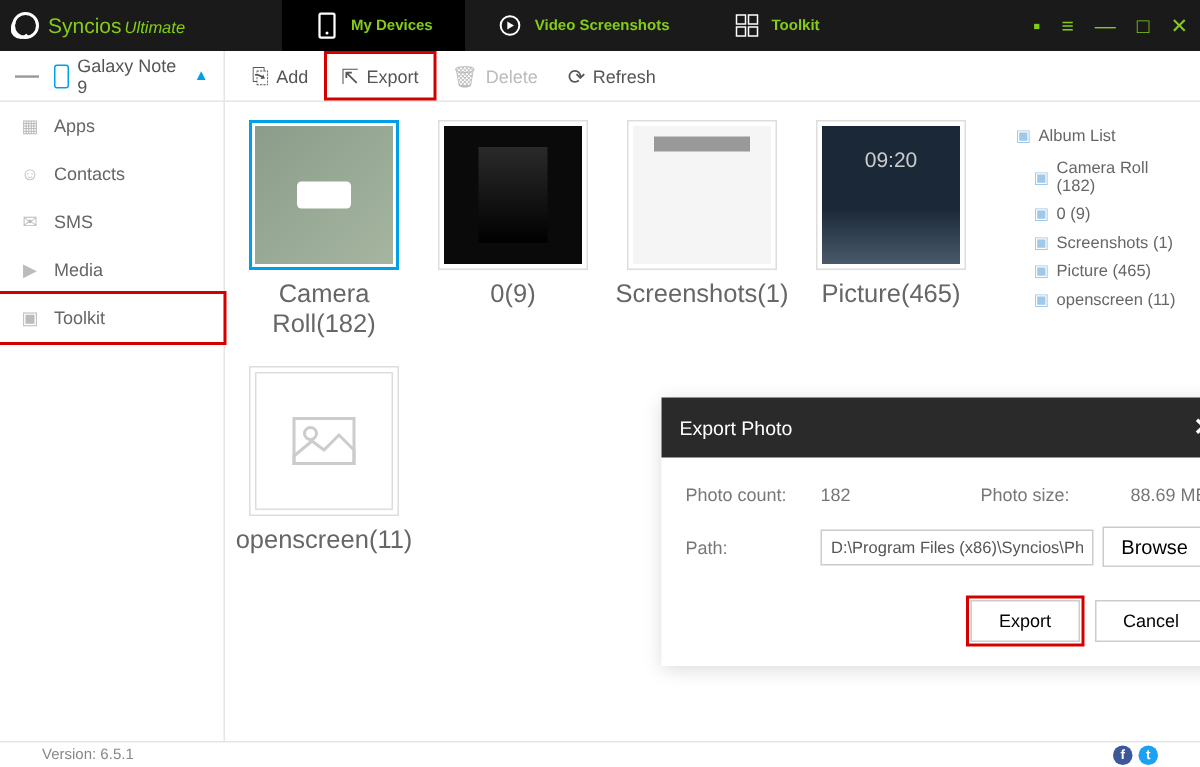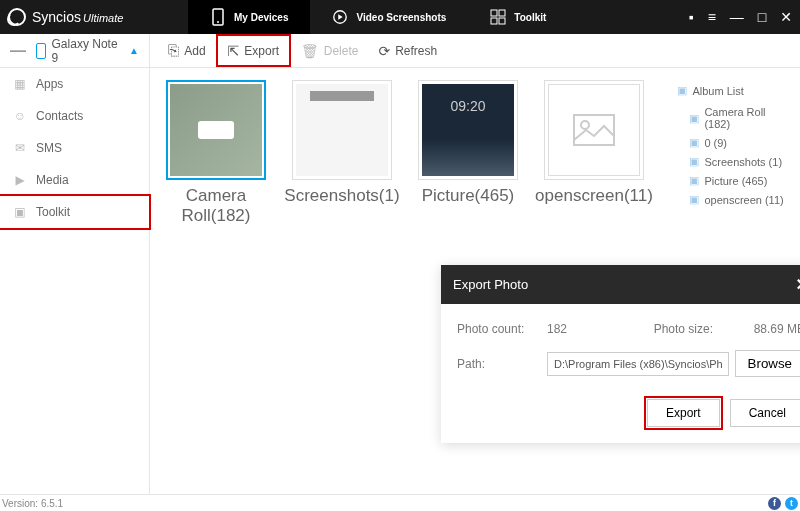--- a/index.html
+++ b/index.html
@@ -1,18 +1,18 @@
 <!DOCTYPE html>
 <html><head>
 <meta charset="utf-8">
 <style>
 * { margin: 0; padding: 0; box-sizing: border-box; font-family: Arial, sans-serif; }
 body { width: 800px; height: 511px; background: #fff; overflow: hidden; position: relative; }
 
-.titlebar { height: 34px; background: #1a1a1a; color: #ffffff; display: flex; align-items: center; padding: 0 8px; font-size: 13px; }
+.titlebar { height: 34px; background: #1a1a1a; color: #84cc16; display: flex; align-items: center; padding: 0 8px; font-size: 13px; }
 .logo-area { display: flex; align-items: center; gap: 6px; width: 180px; }
 .logo-icon { width: 18px; height: 18px; border: 2px solid #fff; border-radius: 50%; position: relative; }
 .logo-icon::after { content: ''; position: absolute; width: 10px; height: 10px; border: 2px solid #fff; border-radius: 50%; top: 2px; left: -3px; border-right-color: transparent; border-top-color: transparent; }
 .app-name { font-size: 14px; }
 .app-name .thin { font-weight: 300; font-style: italic; font-size: 11px; margin-left: 2px; }
 .top-tabs { display: flex; height: 34px; }
 .top-tab { display: flex; align-items: center; gap: 8px; padding: 0 22px; font-size: 10px; font-weight: bold; cursor: pointer; }
 .top-tab.active { background: #000; }
 .tab-icon { width: 16px; height: 16px; display: inline-flex; align-items: center; justify-content: center; }
 .win-controls { margin-left: auto; display: flex; gap: 14px; align-items: center; font-size: 14px; }
@@ -67,21 +67,21 @@
 .dlg-row { display: flex; align-items: center; margin-bottom: 14px; color: #777; }
 .dlg-lbl { width: 90px; }
 .dlg-val { flex: 1; }
 .dlg-val2 { width: 100px; }
 .path-input { flex: 1; border: 1px solid #ccc; padding: 5px 6px; font-size: 11px; color: #555; background:#fff; }
 .browse-btn { border: 1px solid #ccc; padding: 5px 12px; margin-left: 6px; cursor: pointer; background:#fff; }
 .dlg-actions { display: flex; justify-content: flex-end; gap: 10px; padding: 0 16px 16px; }
 .act-btn { border: 1px solid #ccc; padding: 6px 18px; cursor: pointer; background:#fff; font-size:12px; }
 .act-btn.hl { outline: 2px solid #d40000; outline-offset: 1px; }
 
-.footer { position: absolute; bottom: 0; left: 0; right: 0; height: 17px; border-top: 1px solid #e5e5e5; display: flex; align-items: center; padding: 0 2px; font-size: 10px; color: #888; background:#fff; }
+.footer { position: absolute; bottom: 0; left: 0; right: 0; height: 17px; border-top: 1px solid #e5e5e5; display: flex; align-items: center; padding: 0 28px; font-size: 10px; color: #888; background:#fff; }
 .social { margin-left: auto; display: flex; gap: 4px; }
 .soc { width: 13px; height: 13px; border-radius: 50%; color: #fff; font-size: 9px; display:flex; align-items:center; justify-content:center; font-weight:bold; }
 .fb { background:#3b5998; } .tw { background:#1da1f2; }
 </style>
 </head>
 <body>
 
 <div class="titlebar">
   <div class="logo-area">
     <span class="logo-icon"></span>
@@ -183,20 +183,26 @@
   <div class="content">
     <div class="albums-grid">
       <div class="album selected">
         <div class="thumb-wrap">
             <div class="thumb th-ipad"></div>
           </div>
         <div class="album-label">Camera Roll(182)</div>
       </div>
       <div class="album">
         <div class="thumb-wrap">
+            <div class="thumb th-dark"></div>
+          </div>
+        <div class="album-label">0(9)</div>
+      </div>
+      <div class="album">
+        <div class="thumb-wrap">
             <div class="thumb th-doc"></div>
           </div>
         <div class="album-label">Screenshots(1)</div>
       </div>
       <div class="album">
         <div class="thumb-wrap">
             <div class="thumb th-phone"></div>
           </div>
         <div class="album-label">Picture(465)</div>
       </div>

